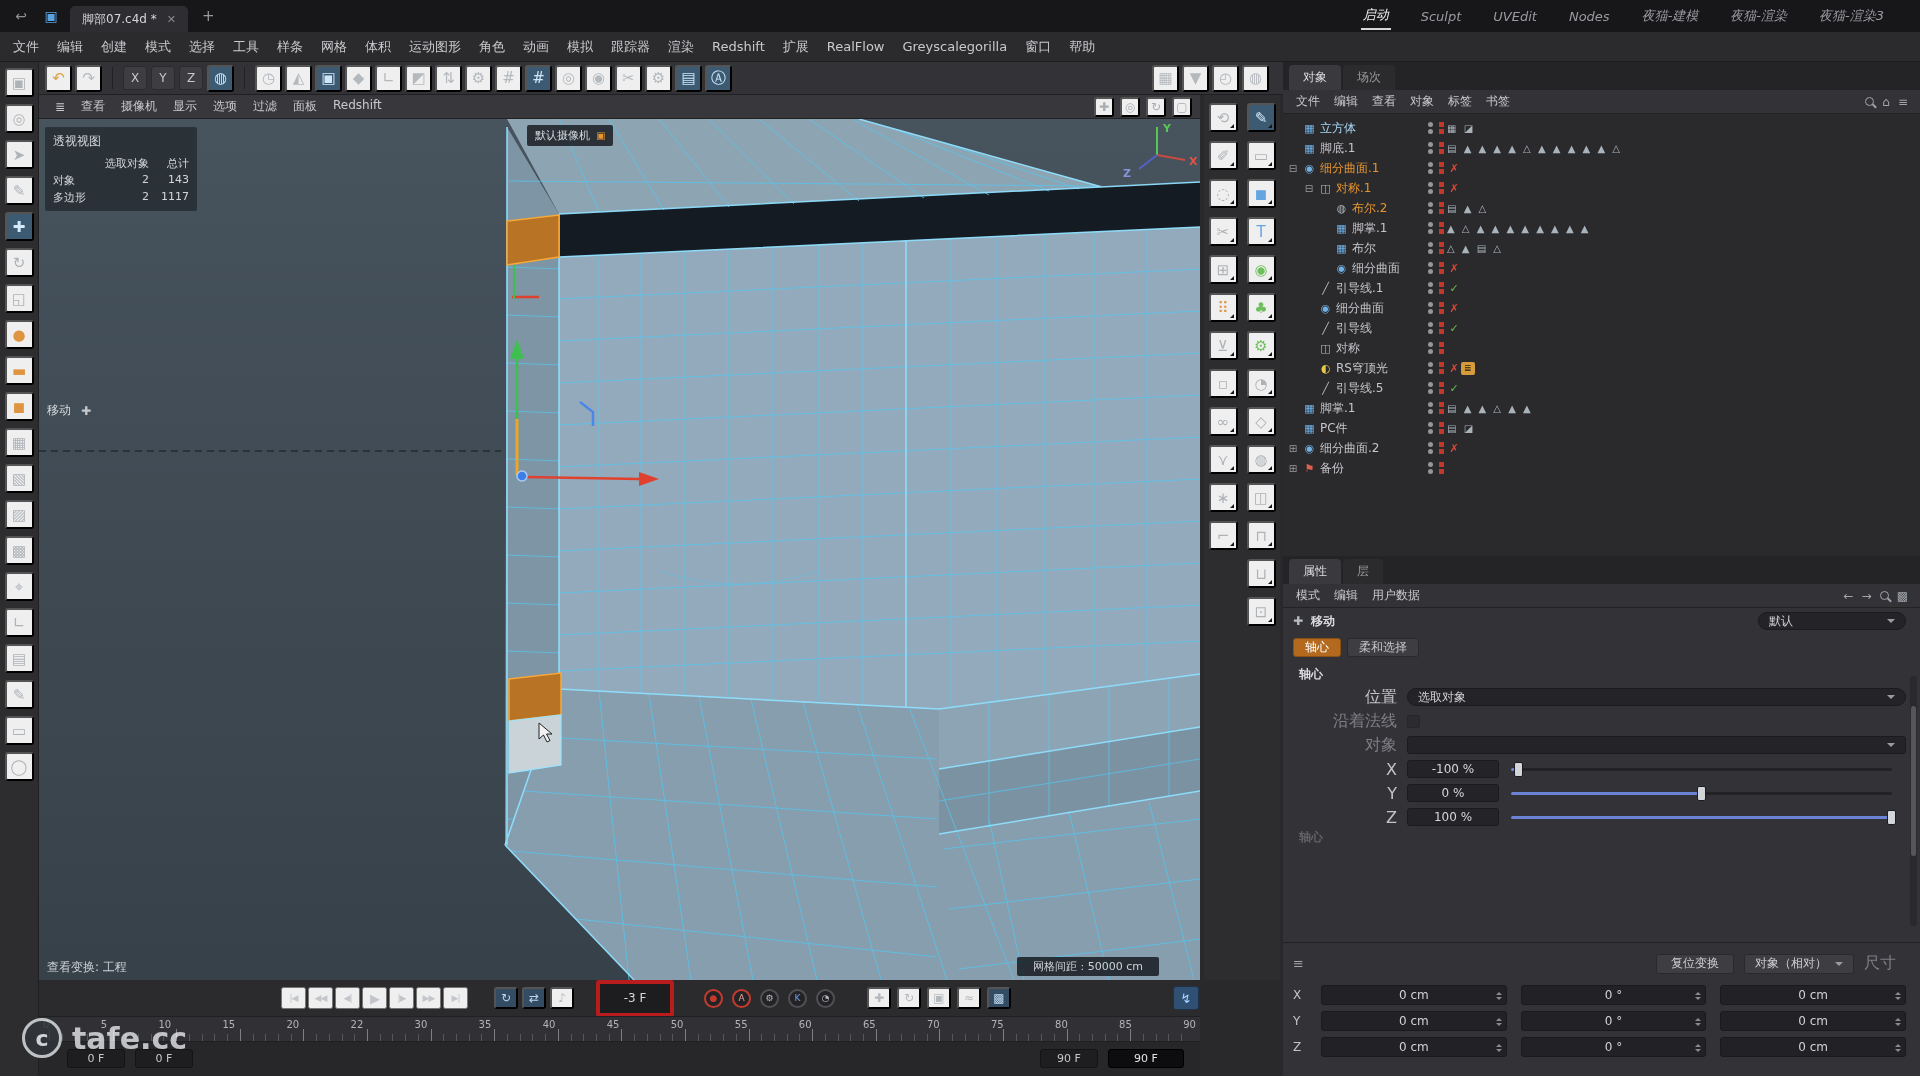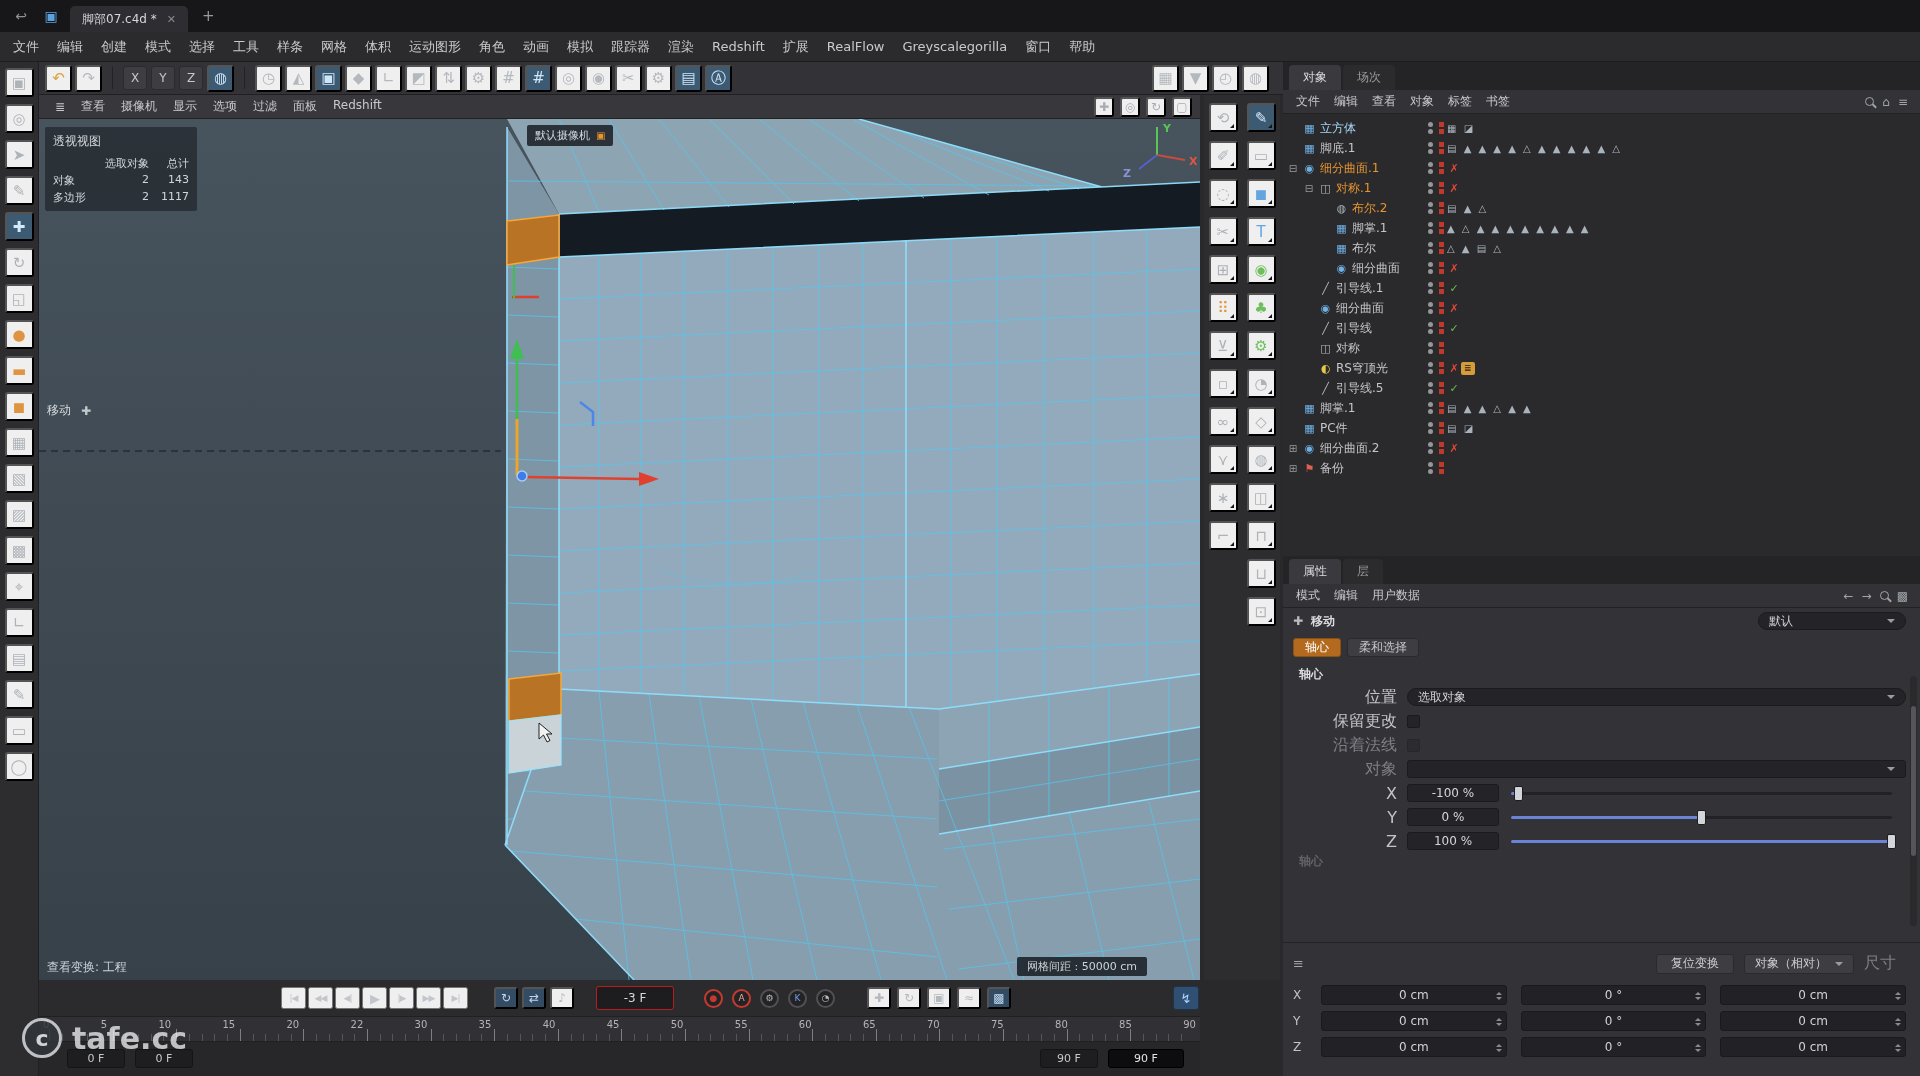--- a/index.html
+++ b/index.html
@@ -44,21 +44,21 @@
 .hudrow{display:flex;margin-top:2px;}
 .hudrow b{font-weight:normal;}
 .hudrow .c0{width:48px;}
 .hudrow .c1{width:48px;text-align:right;}
 .hudrow .c2{flex:1;text-align:right;}
 .camlabel{left:488px;top:6px;background:rgba(14,17,22,.78);border-radius:2px;padding:3px 8px;font-size:11px;color:#d3d8dd;display:flex;gap:6px;align-items:center;}
 .camlabel i{font-style:normal;color:#e8952f;font-size:10px;}
 .vtool{left:8px;top:283px;font-size:12px;color:#d6dadd;display:flex;gap:10px;align-items:center;}
 .vtool i{font-style:normal;color:#c2c8cc;}
 .vtrans{left:8px;top:840px;font-size:12px;color:#ccd1d5;}
-.gridlabel{left:978px;top:838px;background:rgba(16,18,22,.8);padding:2px 10px;font-size:11px;color:#ced3d8;border-radius:2px;}
+.gridlabel{left:978px;top:838px;background:rgba(16,18,22,.8);padding:2px 16px;font-size:11px;color:#ced3d8;border-radius:2px;}
 
 .midbar{top:95px;width:38px;height:885px;background:#2d2d30;display:flex;flex-direction:column;align-items:center;padding-top:8px;gap:9px;}
 .midbar .ltbtn{position:relative;}
 .midbar .ltbtn::after{content:"";position:absolute;right:2px;bottom:2px;border-left:4px solid transparent;border-bottom:4px solid #151517;}
 .mb.bluebg{background:#3d5a73;color:#d4e9fa;}
 .mb.blue{color:#64a5e0;}
 .mb.green{color:#6fbf5e;}
 
 .rp{left:1283px;top:62px;width:637px;height:1014px;background:#333337;}
 .rp-tabs{left:0;top:0;width:637px;height:28px;background:#242427;display:flex;align-items:flex-end;padding-left:6px;gap:2px;}
@@ -120,21 +120,21 @@
 .caxis{width:14px;font-size:12px;color:#c4c4c8;}
 .cfield{position:relative;flex:1;height:20px;background:#222226;border:1px solid #191a1c;border-radius:3px;display:flex;align-items:center;justify-content:center;font-size:12px;color:#d2d2d6;}
 .stp{position:absolute;right:4px;top:3px;display:flex;flex-direction:column;gap:2px;}
 .stp::before{content:"";border:3px solid transparent;border-bottom-color:#8a8a8e;}
 .stp::after{content:"";border:3px solid transparent;border-top-color:#8a8a8e;}
 
 .timeline{left:39px;top:980px;width:1161px;height:96px;background:#2b2b2e;}
 .tl-controls{position:absolute;left:0;top:4px;width:1161px;height:28px;display:flex;align-items:center;}
 .pbtn{min-width:25px;height:22px;display:flex;align-items:center;justify-content:center;font-size:9px;color:#c2c6ca;letter-spacing:-1px;}
 .pbtn.play{font-size:13px;}
-.ffield{width:78px;height:24px;background:#1d1d20;border:1px solid #b91c1c;border-radius:3px;display:flex;align-items:center;justify-content:center;font-size:12px;color:#d8d8dc;}
+.ffield{width:78px;height:37px;background:#1d1d20;border:4px solid #b91c1c;border-radius:3px;display:flex;align-items:center;justify-content:center;font-size:12px;color:#d8d8dc;}
 .tlc{width:19px;height:19px;border-radius:50%;border:2px solid #505054;display:flex;align-items:center;justify-content:center;font-size:9px;color:#b8bcc0;background:#232326;}
 .tlc.rec{border-color:#c43a2e;color:#c43a2e;}
 .tlc.reca{border-color:#c43a2e;color:#e8a099;}
 .tlc.kblue{color:#6aa0e8;}
 .kbtn{min-width:24px;height:22px;display:flex;align-items:center;justify-content:center;font-size:12px;color:#b4b9be;border-radius:3px;}
 .kbtn.on{background:#344c63;color:#bcd8ef;}
 .expander{position:absolute;left:1134px;top:6px;width:26px;height:24px;background:#2f4f73;border:1px solid #203248;border-radius:3px;color:#a8d4ff;display:flex;align-items:center;justify-content:center;font-size:13px;}
 .ruler{position:absolute;left:0;top:36px;width:1161px;height:26px;background:#313135;border-top:1px solid #202023;border-bottom:1px solid #202023;}
 .tickminor{position:absolute;left:10px;right:10px;bottom:0;height:7px;background:repeating-linear-gradient(90deg,#55555a 0 1px,transparent 1px 12.72px);}
 .tickmajor{position:absolute;left:10px;right:10px;bottom:0;height:12px;background:repeating-linear-gradient(90deg,#7e7e84 0 1px,transparent 1px 63.6px);}
@@ -153,20 +153,30 @@
 <div class="app">
 
   <div class="titlebar r">
     <span class="tbico">↩</span>
     <span class="tbico blue">▣</span>
     <div class="doc-tab">
       <span>脚部07.c4d *</span>
       <span class="x">✕</span>
     </div>
     <span class="plusbtn">+</span>
+    <div class="layouts">
+
+    <span class="layout active">启动</span>
+        <span class="layout">Sculpt</span>
+        <span class="layout">UVEdit</span>
+        <span class="layout">Nodes</span>
+        <span class="layout">夜猫-建模</span>
+        <span class="layout">夜猫-渲染</span>
+        <span class="layout">夜猫-渲染3</span>
+      </div>
   </div>
 
   <div class="menubar r">
 
   <span class="mitem">文件</span>
       <span class="mitem">编辑</span>
       <span class="mitem">创建</span>
       <span class="mitem">模式</span>
       <span class="mitem">选择</span>
       <span class="mitem">工具</span>
@@ -785,24 +795,20 @@
           <button class="modebtn">柔和选择</button>
         </div>
       <div class="sect">轴心</div>
       <div class="arow">
         <span class="albl">位置</span>
         <span class="dd">
             <span>选取对象</span>
           </span>
       </div>
       <div class="arow">
-        <span class="albl">保留更改</span>
-        <span class="cb"></span>
-      </div>
-      <div class="arow">
         <span class="albl dim">沿着法线</span>
         <span class="cb dim"></span>
       </div>
       <div class="arow">
         <span class="albl dim">对象</span>
         <span class="dd" style="border-radius:3px;"></span>
       </div>
       <div>
 
           <div class="arow">

